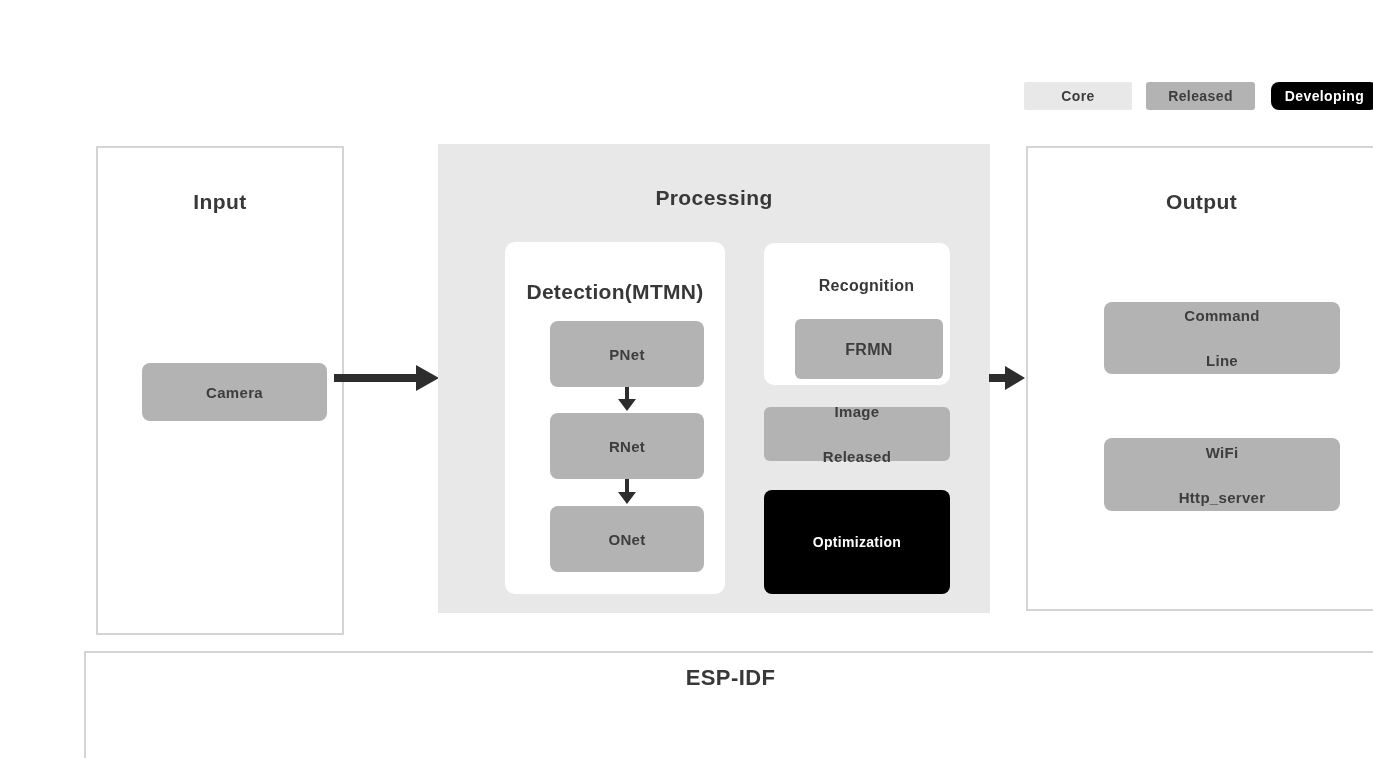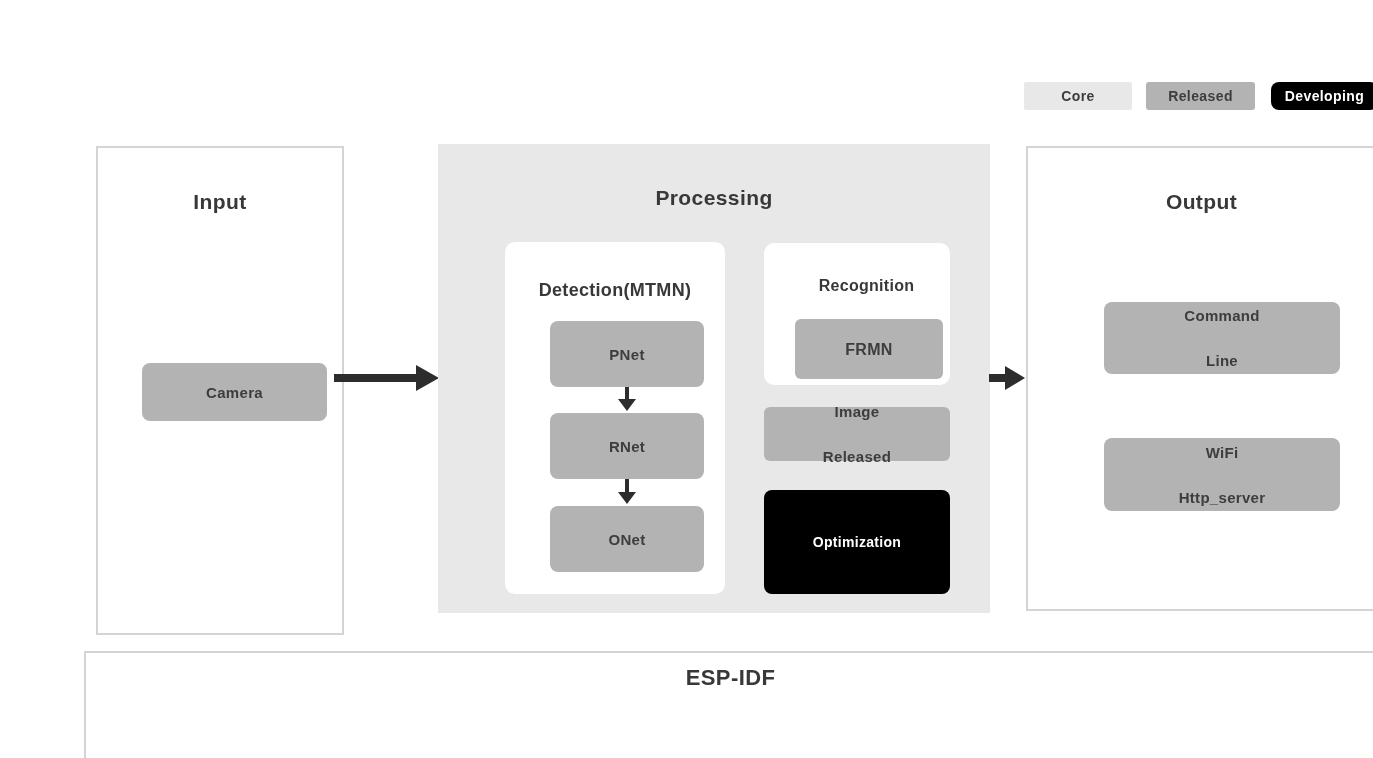--- a/index.html
+++ b/index.html
@@ -63,21 +63,21 @@
     background: #ffffff;
     border-radius: 10px;
   }
   .sub-detection { left: 55px; top: 86px; width: 220px; height: 352px; }
   .sub-recognition { left: 314px; top: 87px; width: 186px; height: 142px; }
   .subpanel-title {
     position: absolute; left: 0; right: 0;
     text-align: center; font-weight: 700; letter-spacing: 0.3px;
     color: var(--text);
   }
-  .det-title { top: 26px; font-size: 18px; }
+  .det-title { top: 26px; font-size: 21px; }
   .rec-title { top: 22px; font-size: 16px; padding-left: 19px; }
 
   
   .node {
     position: absolute;
     background: var(--released);
     border-radius: 8px;
     display: flex; flex-direction: column;
     align-items: center; justify-content: center;
     font-size: 15px; font-weight: 700; letter-spacing: 0.3px;

